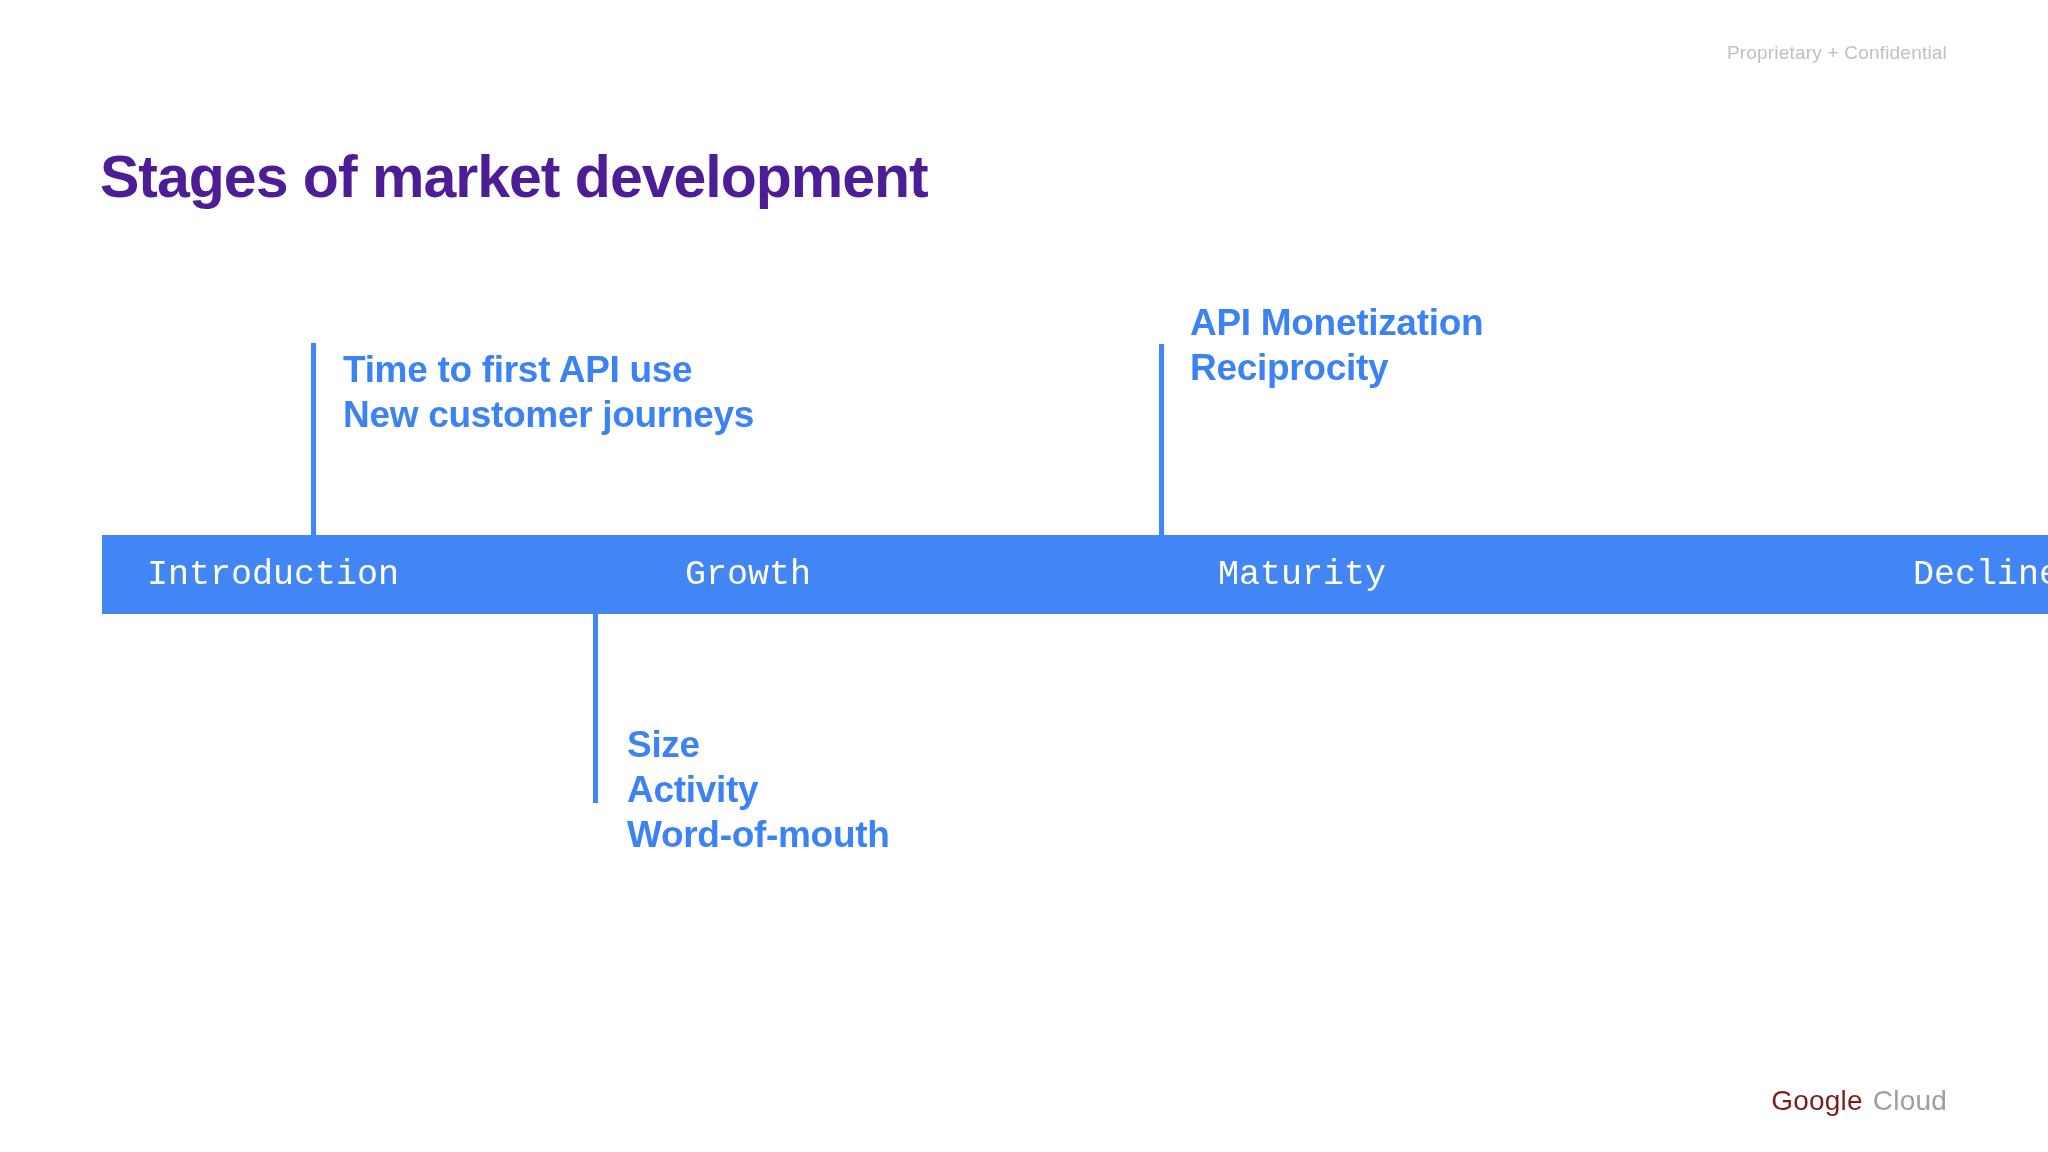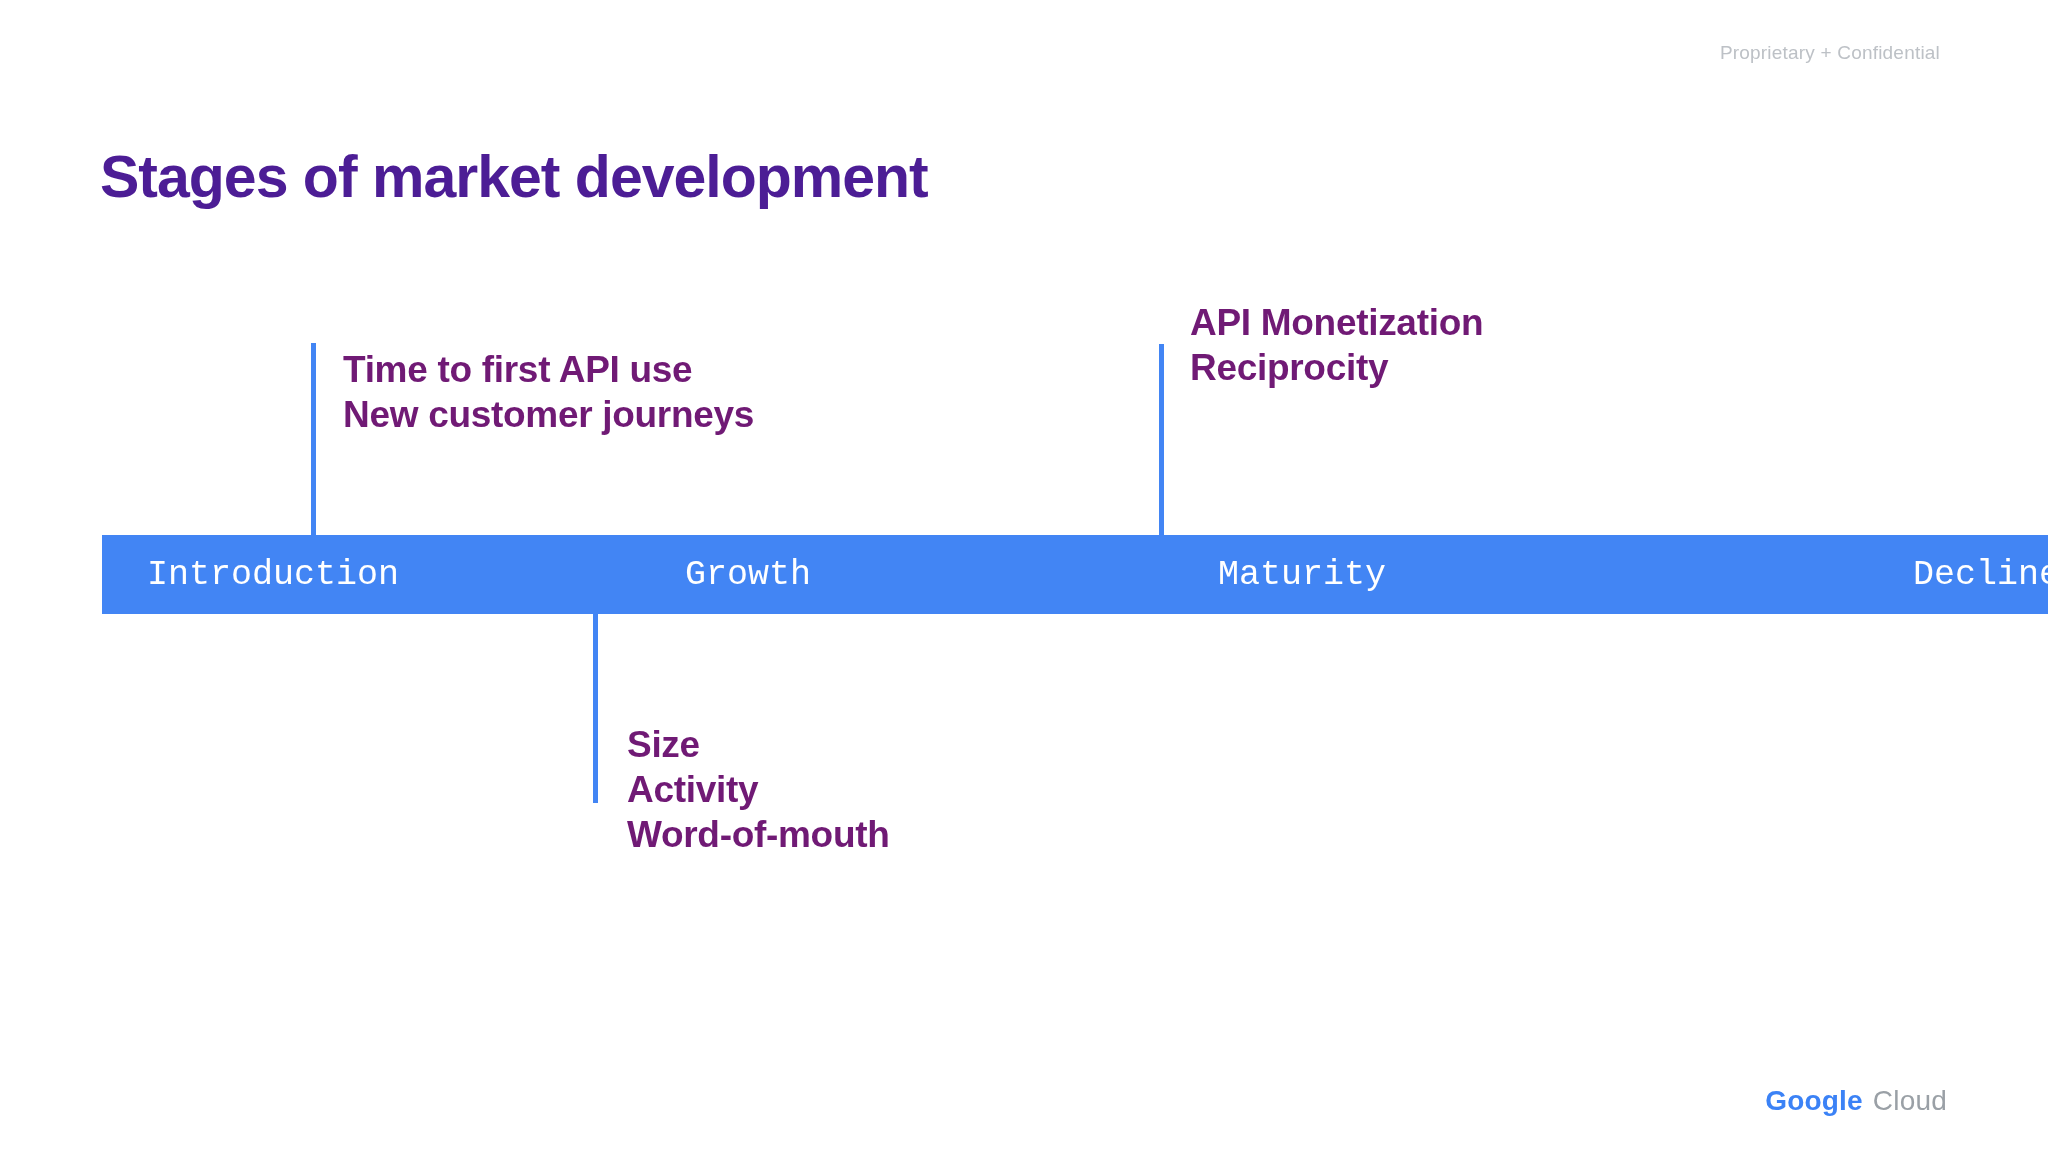--- a/index.html
+++ b/index.html
@@ -11,21 +11,21 @@
     position: relative;
     width: 2048px;
     height: 1152px;
     background: #ffffff;
     font-family: "Liberation Sans", sans-serif;
     overflow: hidden;
   }
   .confidential {
     position: absolute;
     top: 42px;
-    right: 108px;
+    right: 101px;
     font-size: 19px;
     letter-spacing: 0.2px;
     color: #bdc1c6;
     margin-left: 35px;
   }
   .slide-title {
     position: absolute;
     left: 100px;
     top: 103px;
     font-size: 59px;
@@ -68,40 +68,40 @@
   .line-growth-above   { left: 311px;  top: 343px; height: 192px; }
   .line-maturity-above { left: 1159px; top: 344px; height: 191px; }
   .line-growth-below   { left: 593px;  top: 613px; height: 190px; }
 
   
   .callout-text {
     position: absolute;
     font-size: 37px;
     font-weight: 700;
     line-height: 45px;
-    color: #701a75;
+    color: #3b82f6;
     letter-spacing: -0.3px;
     white-space: nowrap;
   }
   .text-growth-above   { left: 343px;  top: 347px; }
   .text-maturity-above { left: 1190px; top: 300px; }
   .text-growth-below   { left: 627px;  top: 722px; }
   .callout-text .callout-line-item { display: block; }
 
   
   .footer-logo {
     position: absolute;
     top: 1085px;
     right: 101px;
     font-size: 28px;
     color: #9aa0a6;
     letter-spacing: 0.2px;
     white-space: nowrap;
   }
-  .footer-logo .brand { font-weight: 700; color: #3b82f6; }
+  .footer-logo .brand { font-weight: 400; color: #7f1d1d; }
   .footer-logo .product { font-weight: 400; margin-left: 10px; }
 </style>
 </head>
 <body>
 
 <div class="slide">
 
   <div class="confidential">Proprietary + Confidential</div>
 
   <h1 class="slide-title">Stages of market development</h1>

